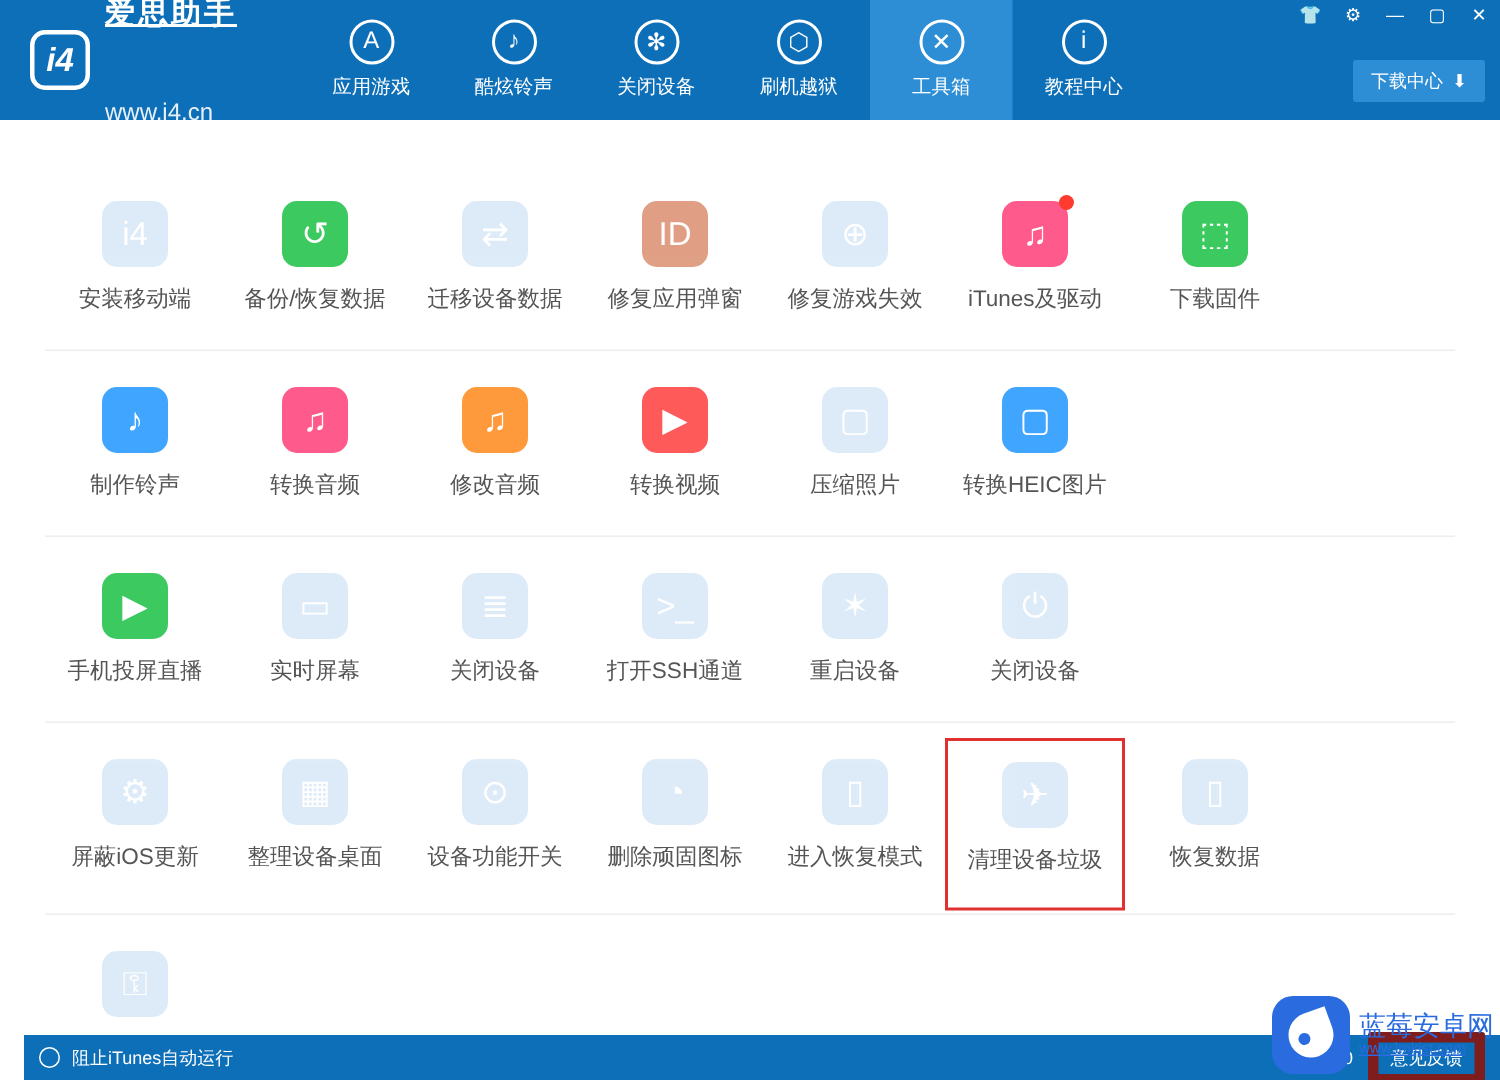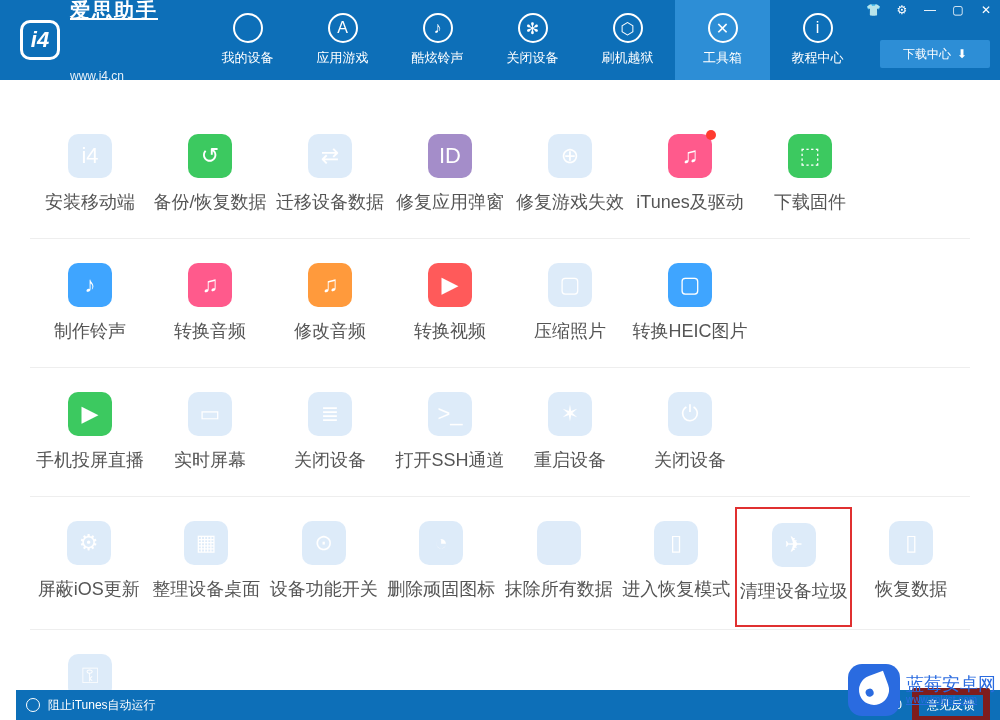--- a/index.html
+++ b/index.html
@@ -3,76 +3,72 @@
 <meta charset="utf-8">
 <style>
 * { margin: 0; padding: 0; box-sizing: border-box; font-family: "Microsoft YaHei", Arial, sans-serif; }
 body { width: 1000px; height: 720px; overflow: hidden; background: #fff; position: relative; }
 
 .header { height: 80px; background: #0d6fb8; display: flex; align-items: center; position: relative; color: #fff; }
 .logo-wrap { display: flex; align-items: center; width: 200px; padding-left: 20px; }
 .logo-badge { width: 40px; height: 40px; border: 3px solid #fff; border-radius: 10px; display: flex; align-items: center; justify-content: center; font-weight: bold; font-size: 22px; font-style: italic; }
 .logo-text { margin-left: 10px; text-decoration: underline; }
 .logo-cn { font-size: 20px; font-weight: bold; letter-spacing: 2px; }
-.logo-url { font-size: 12px; opacity: .9; margin-top: 45px; }
+.logo-url { font-size: 16px; opacity: .9; margin-top: 45px; }
 
 .nav { display: flex; height: 100%; }
 .nav-item { width: 95px; display: flex; flex-direction: column; align-items: center; justify-content: center; gap: 6px; cursor: pointer; }
 .nav-item.active { background: #2d8ed6; }
 .nav-icon { width: 30px; height: 30px; border: 2px solid #fff; border-radius: 50%; display: flex; align-items: center; justify-content: center; font-size: 16px; }
 .nav-label { font-size: 13px; }
 
 .window-ctrls { position: absolute; top: 0; right: 0; display: flex; }
 .win-btn { width: 28px; height: 20px; display: flex; align-items: center; justify-content: center; color: #fff; font-size: 12px; cursor: pointer; }
-.dl-center { position: absolute; right: 10px; top: 40px; width: 110px; height: 28px; background: #2d8ed6; border-radius: 2px; display: flex; align-items: center; justify-content: center; font-size: 12px; gap: 6px; cursor: pointer; }
+.dl-center { position: absolute; right: 10px; top: 40px; width: 88px; height: 28px; background: #2d8ed6; border-radius: 2px; display: flex; align-items: center; justify-content: center; font-size: 12px; gap: 6px; cursor: pointer; }
 
 .grid { padding: 30px 30px 10px; }
 .row { display: flex; padding: 24px 0; border-bottom: 1px solid #eee; }
 .row:last-child { border-bottom: none; }
 .cell { width: 120px; display: flex; flex-direction: column; align-items: center; gap: 12px; cursor: pointer; }
 .tile { width: 44px; height: 44px; border-radius: 10px; display: flex; align-items: center; justify-content: center; color: #fff; font-size: 22px; position: relative; }
 .tile.pale { opacity: .5; }
 .badge-dot { position: absolute; top: -4px; right: -4px; width: 10px; height: 10px; border-radius: 50%; background: #ff3b30; }
-.cell-label { font-size: 18px; color: #555; text-align: center; }
+.cell-label { font-size: 15px; color: #555; text-align: center; }
 .highlight-box { border: 2px solid #e03030; padding: 14px 0 22px; margin: -14px 0 -22px; }
 
 .footer { position: absolute; bottom: 0; left: 0; right: 0; height: 30px; background: #0d6fb8; display: flex; align-items: center; color: #fff; font-size: 12px; padding: 0 10px; gap: 8px; margin-left: 16px; }
 .footer-radio { width: 14px; height: 14px; border: 1.5px solid #fff; border-radius: 50%; }
 .footer-right { margin-left: auto; display: flex; align-items: center; gap: 10px; }
 .fb-btn { border: 7px solid #7f1d1d; padding: 2px 8px; border-radius: 2px; cursor: pointer; }
 
 .watermark { position: absolute; right: 4px; bottom: 4px; display: flex; align-items: center; gap: 6px; }
 .wm-icon { width: 52px; height: 52px; border-radius: 14px; background: #2a6be0; display: flex; align-items: center; justify-content: center; }
 .wm-leaf { width: 30px; height: 30px; background: #fff; border-radius: 50% 0 50% 50%; transform: rotate(-20deg); position: relative; }
 .wm-leaf::after { content: ""; position: absolute; width: 8px; height: 8px; background: #2a6be0; border-radius: 50%; top: 12px; left: 6px; }
 .wm-text { font-size: 18px; font-weight: normal; color: #2a6be0; line-height: 1.1; }
 .wm-url { font-size: 10px; color: #2a6be0; text-decoration: underline; }
 
 
 .c-blue { background: #3fa5ff; } .c-green { background: #3cc960; } .c-orange { background: #ff9a3c; }
 .c-red { background: #ff5a5a; } .c-pink { background: #ff5a8c; }
-.c-lblue { background: #bdd8f4; } .c-lorange { background: #4c1d95; }
+.c-lblue { background: #bdd8f4; } .c-lorange { background: #c2410c; }
 </style>
 </head>
 <body>
 
 <div class="header">
   <div class="logo-wrap">
     <div class="logo-badge">i4</div>
     <div class="logo-text">
       <div class="logo-cn">爱思助手</div>
       <div class="logo-url">www.i4.cn</div>
     </div>
   </div>
   <div class="nav" id="nav">
       <div class="nav-item">
-        <div class="nav-icon"></div>
-        <div class="nav-label">我的设备</div>
-      </div>
-      <div class="nav-item">
         <div class="nav-icon">A</div>
         <div class="nav-label">应用游戏</div>
       </div>
       <div class="nav-item">
         <div class="nav-icon">♪</div>
         <div class="nav-label">酷炫铃声</div>
       </div>
       <div class="nav-item">
         <div class="nav-icon">✻</div>
         <div class="nav-label">关闭设备</div>
@@ -197,24 +193,20 @@
       </div>
       <div class="cell">
         <div class="tile c-lblue pale">⊙</div>
         <div class="cell-label">设备功能开关</div>
       </div>
       <div class="cell">
         <div class="tile c-lblue pale">◔</div>
         <div class="cell-label">删除顽固图标</div>
       </div>
       <div class="cell">
-        <div class="tile c-lblue pale"></div>
-        <div class="cell-label">抹除所有数据</div>
-      </div>
-      <div class="cell">
         <div class="tile c-lblue pale">▯</div>
         <div class="cell-label">进入恢复模式</div>
       </div>
       <div class="cell highlight-box">
         <div class="tile c-lblue pale">✈</div>
         <div class="cell-label">清理设备垃圾</div>
       </div>
       <div class="cell">
         <div class="tile c-lblue pale">▯</div>
         <div class="cell-label">恢复数据</div>

